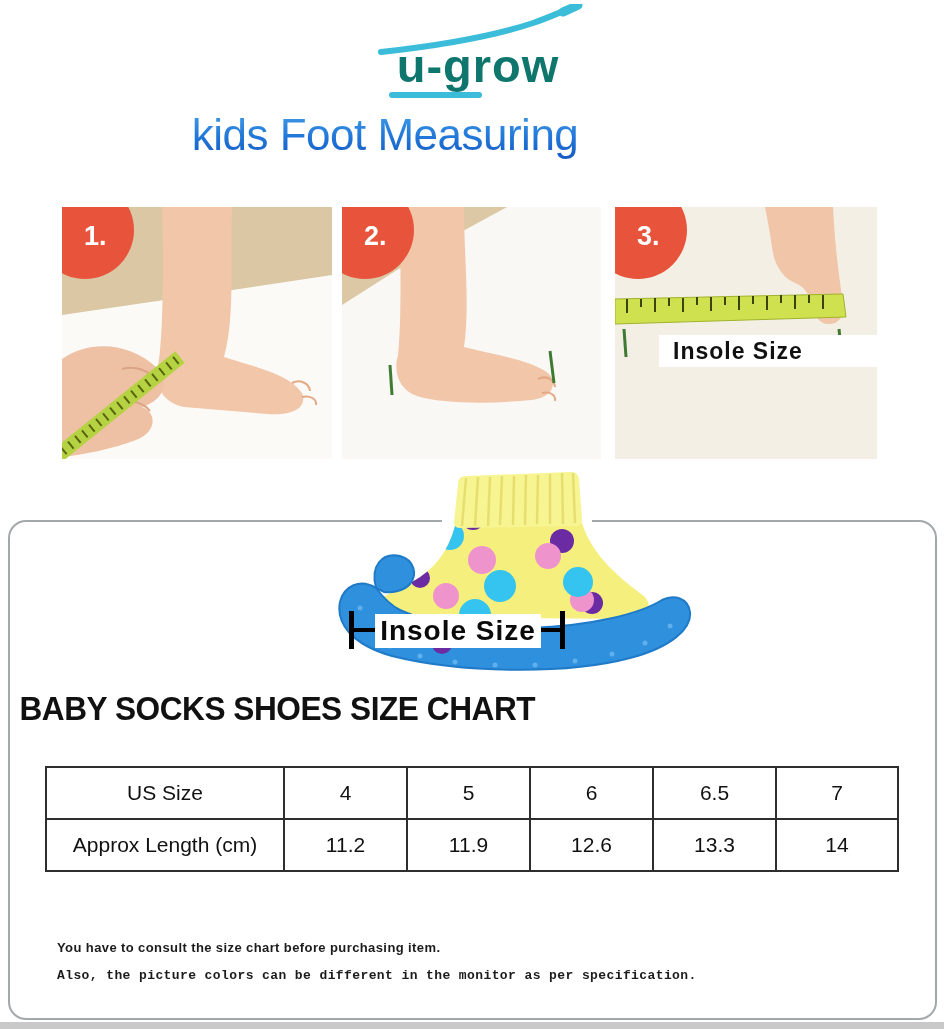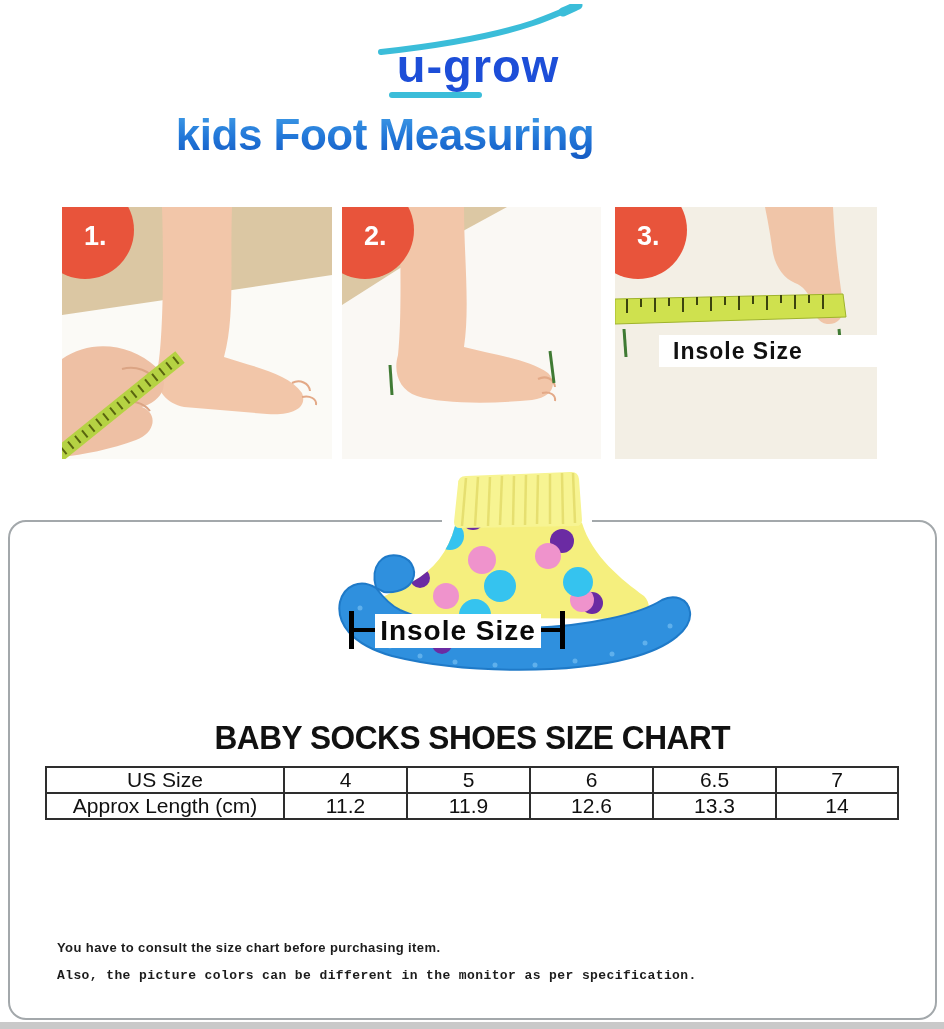--- a/index.html
+++ b/index.html
@@ -3,25 +3,25 @@
 <meta charset="utf-8">
 <style>
   html,body{margin:0;padding:0;background:#ffffff;}
   *{box-sizing:border-box;}
   .page{position:relative;width:944px;height:1029px;background:#ffffff;overflow:hidden;
         font-family:"Liberation Sans",sans-serif;}
 
   
   .logo-swoosh{position:absolute;left:375px;top:4px;width:215px;height:52px;}
   .logo-text{position:absolute;left:380px;top:38px;width:196px;text-align:center;
-             font-size:47px;font-weight:bold;letter-spacing:1px;color:#1d4ed8;}
+             font-size:47px;font-weight:bold;letter-spacing:1px;color:#0f766e;}
   .logo-underline{position:absolute;left:389px;top:92px;width:93px;height:6px;
                   background:#3bbdd9;border-radius:3px;}
   .kids-heading{position:absolute;left:0;top:110px;width:770px;text-align:center;
-                font-size:44px;font-weight:700;letter-spacing:-0.5px;color:#1e79d7;}
+                font-size:44px;font-weight:400;letter-spacing:-0.5px;color:#1e79d7;}
   @supports (-webkit-background-clip:text){
     .kids-heading{background:linear-gradient(180deg,#43a0e8 0%,#2176d8 55%,#1459c2 100%);
                   -webkit-background-clip:text;background-clip:text;color:transparent;}
   }
 
   
   .photo{position:absolute;top:207px;height:252px;overflow:hidden;background:#f6f3ee;}
   .photo-1{left:62px;width:270px;}
   .photo-2{left:342px;width:259px;}
   .photo-3{left:615px;width:262px;}
@@ -43,26 +43,26 @@
   
   .measure-line{position:absolute;left:354px;top:628px;width:210px;height:4px;background:#000;}
   .measure-bar{position:absolute;top:611px;width:5px;height:38px;background:#000;}
   .measure-bar.left{left:349px;}
   .measure-bar.right{left:560px;}
   .sock-measure-label{position:absolute;left:375px;top:614px;width:166px;height:34px;
         background:#ffffff;color:#0a0a0a;font-size:28px;font-weight:bold;letter-spacing:1px;
         display:flex;align-items:center;justify-content:center;}
 
   
-  .chart-title{position:absolute;left:0;top:718px;width:944px;text-align:center;
+  .chart-title{position:absolute;left:0;top:689px;width:944px;
                font-size:34px;font-weight:bold;color:#111;}
   .chart-title span{display:inline-block;transform:scaleX(0.93);letter-spacing:-0.5px;}
   .size-table{position:absolute;left:45px;top:766px;width:852px;border-collapse:collapse;
               table-layout:fixed;}
-  .size-table td{border:2px solid #2e2e2e;height:26px;text-align:center;vertical-align:middle;
+  .size-table td{border:2px solid #2e2e2e;height:52px;text-align:center;vertical-align:middle;
                  font-size:21px;color:#111;padding:0;}
 
   
   .note{position:absolute;left:57px;width:860px;font-size:13px;font-weight:bold;
         letter-spacing:0.4px;color:#1c1c1c;}
   .note-1{top:940px;}
   .note-2{top:968px;font-family:Liberation Mono, monospace;}
 
   .bottom-strip{position:absolute;left:0;top:1022px;width:944px;height:7px;background:#c9c9c9;}
 </style>

